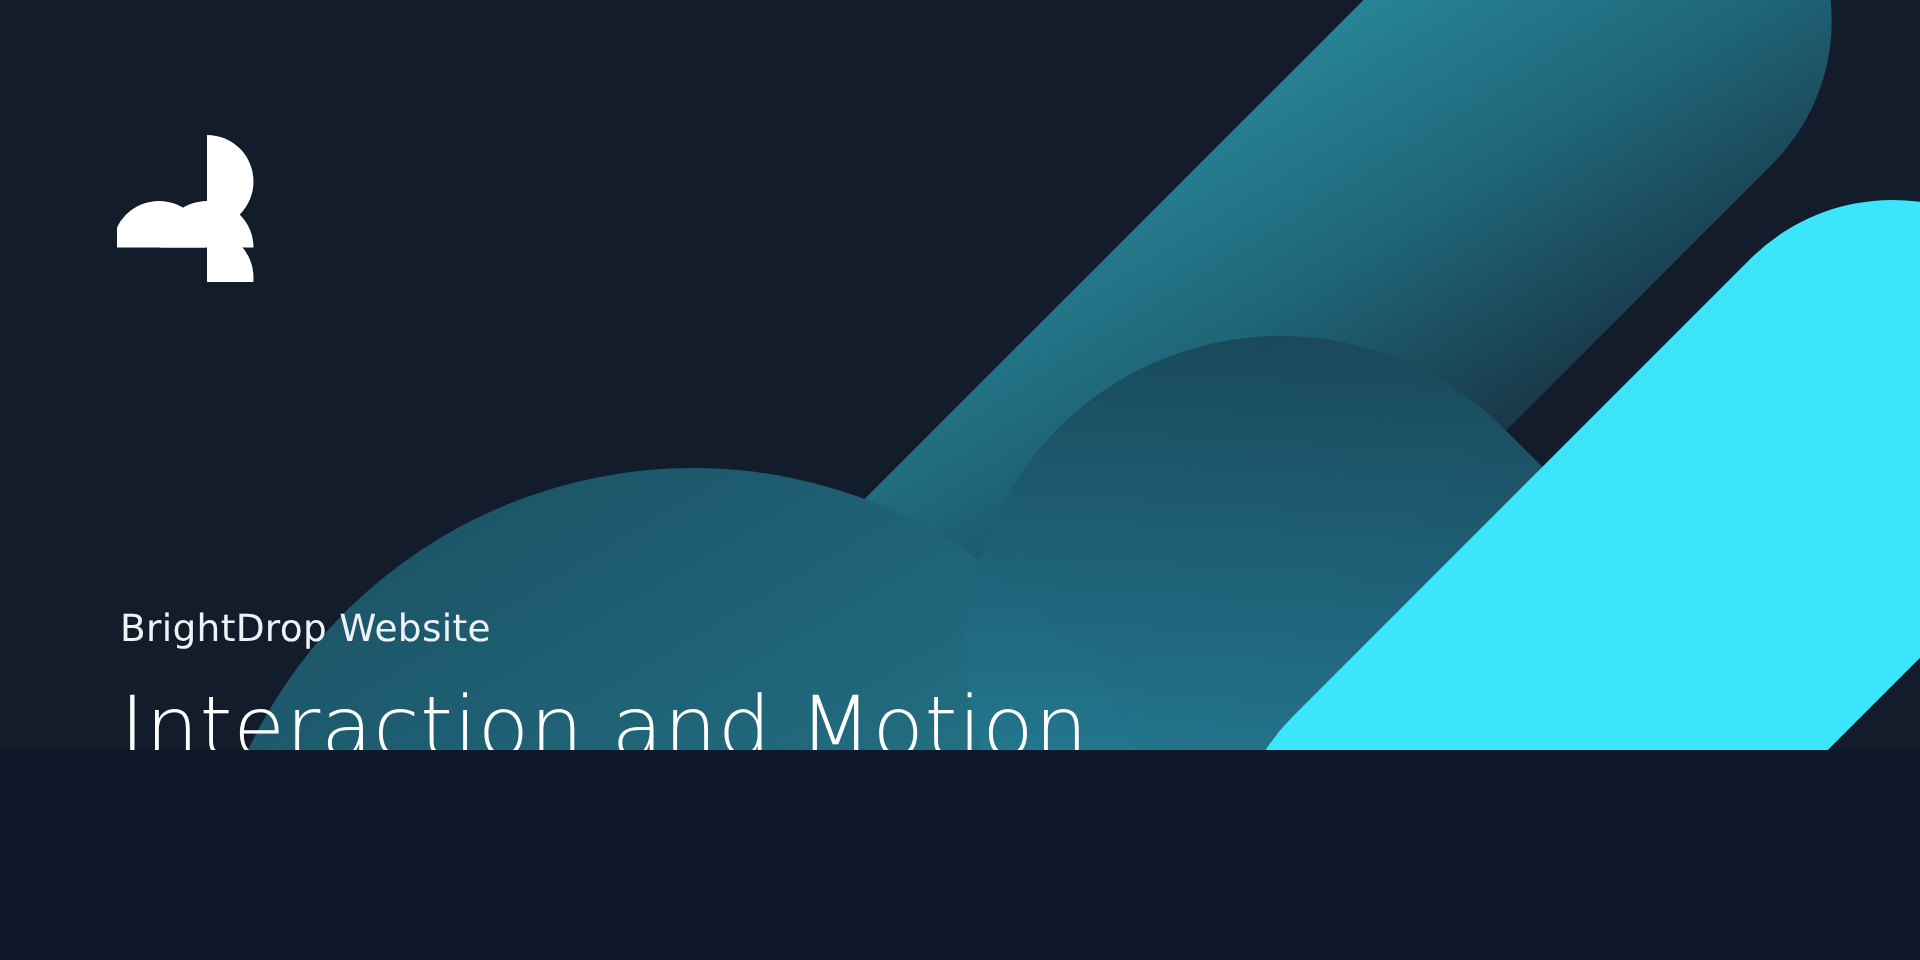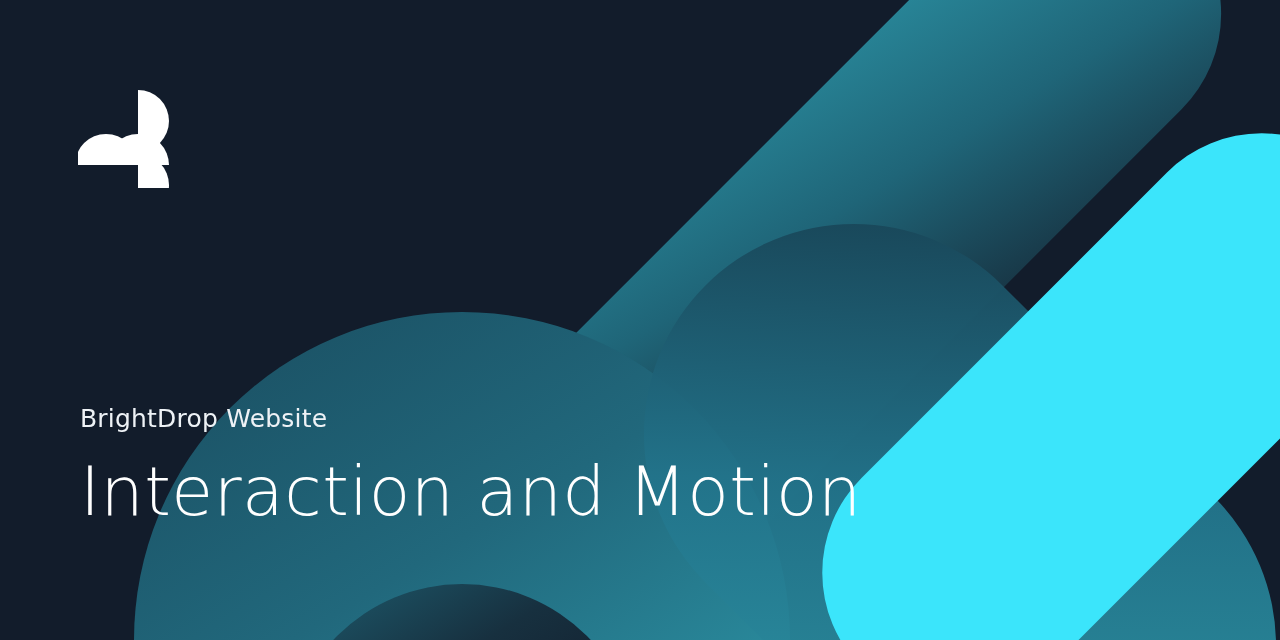--- a/index.html
+++ b/index.html
@@ -4,21 +4,21 @@
 <style>
   * { margin:0; padding:0; box-sizing:border-box; }
   html, body {
     width:1280px; height:640px;
     background:#0f1828;
     font-family:"DejaVu Sans", sans-serif;
     overflow:hidden;
   }
   .slide {
     position:relative;
-    width:1280px; height:640px;
+    width:1280px; height:500px;
     background:#ef4444;
     overflow:hidden;
     text-decoration:underline;
   }
   .bg-layer {
     position:absolute; inset:0;
     width:1280px; height:640px;
   }
   .content {
     position:absolute; inset:0;
@@ -43,21 +43,21 @@
     font-size:25px;
     font-weight:400;
     letter-spacing:0.2px;
     color:#eef2f6;
     line-height:1.2;
     white-space:nowrap;
   }
   .headline {
     margin-top:22px;
     font-family:"DejaVu Sans", sans-serif;
-    font-size:68px;
+    font-size:56px;
     font-weight:100;
     letter-spacing:0.5px;
     color:#ffffff;
     line-height:1.06;
     white-space:nowrap;
   }
 </style>
 </head>
 <body>
 

